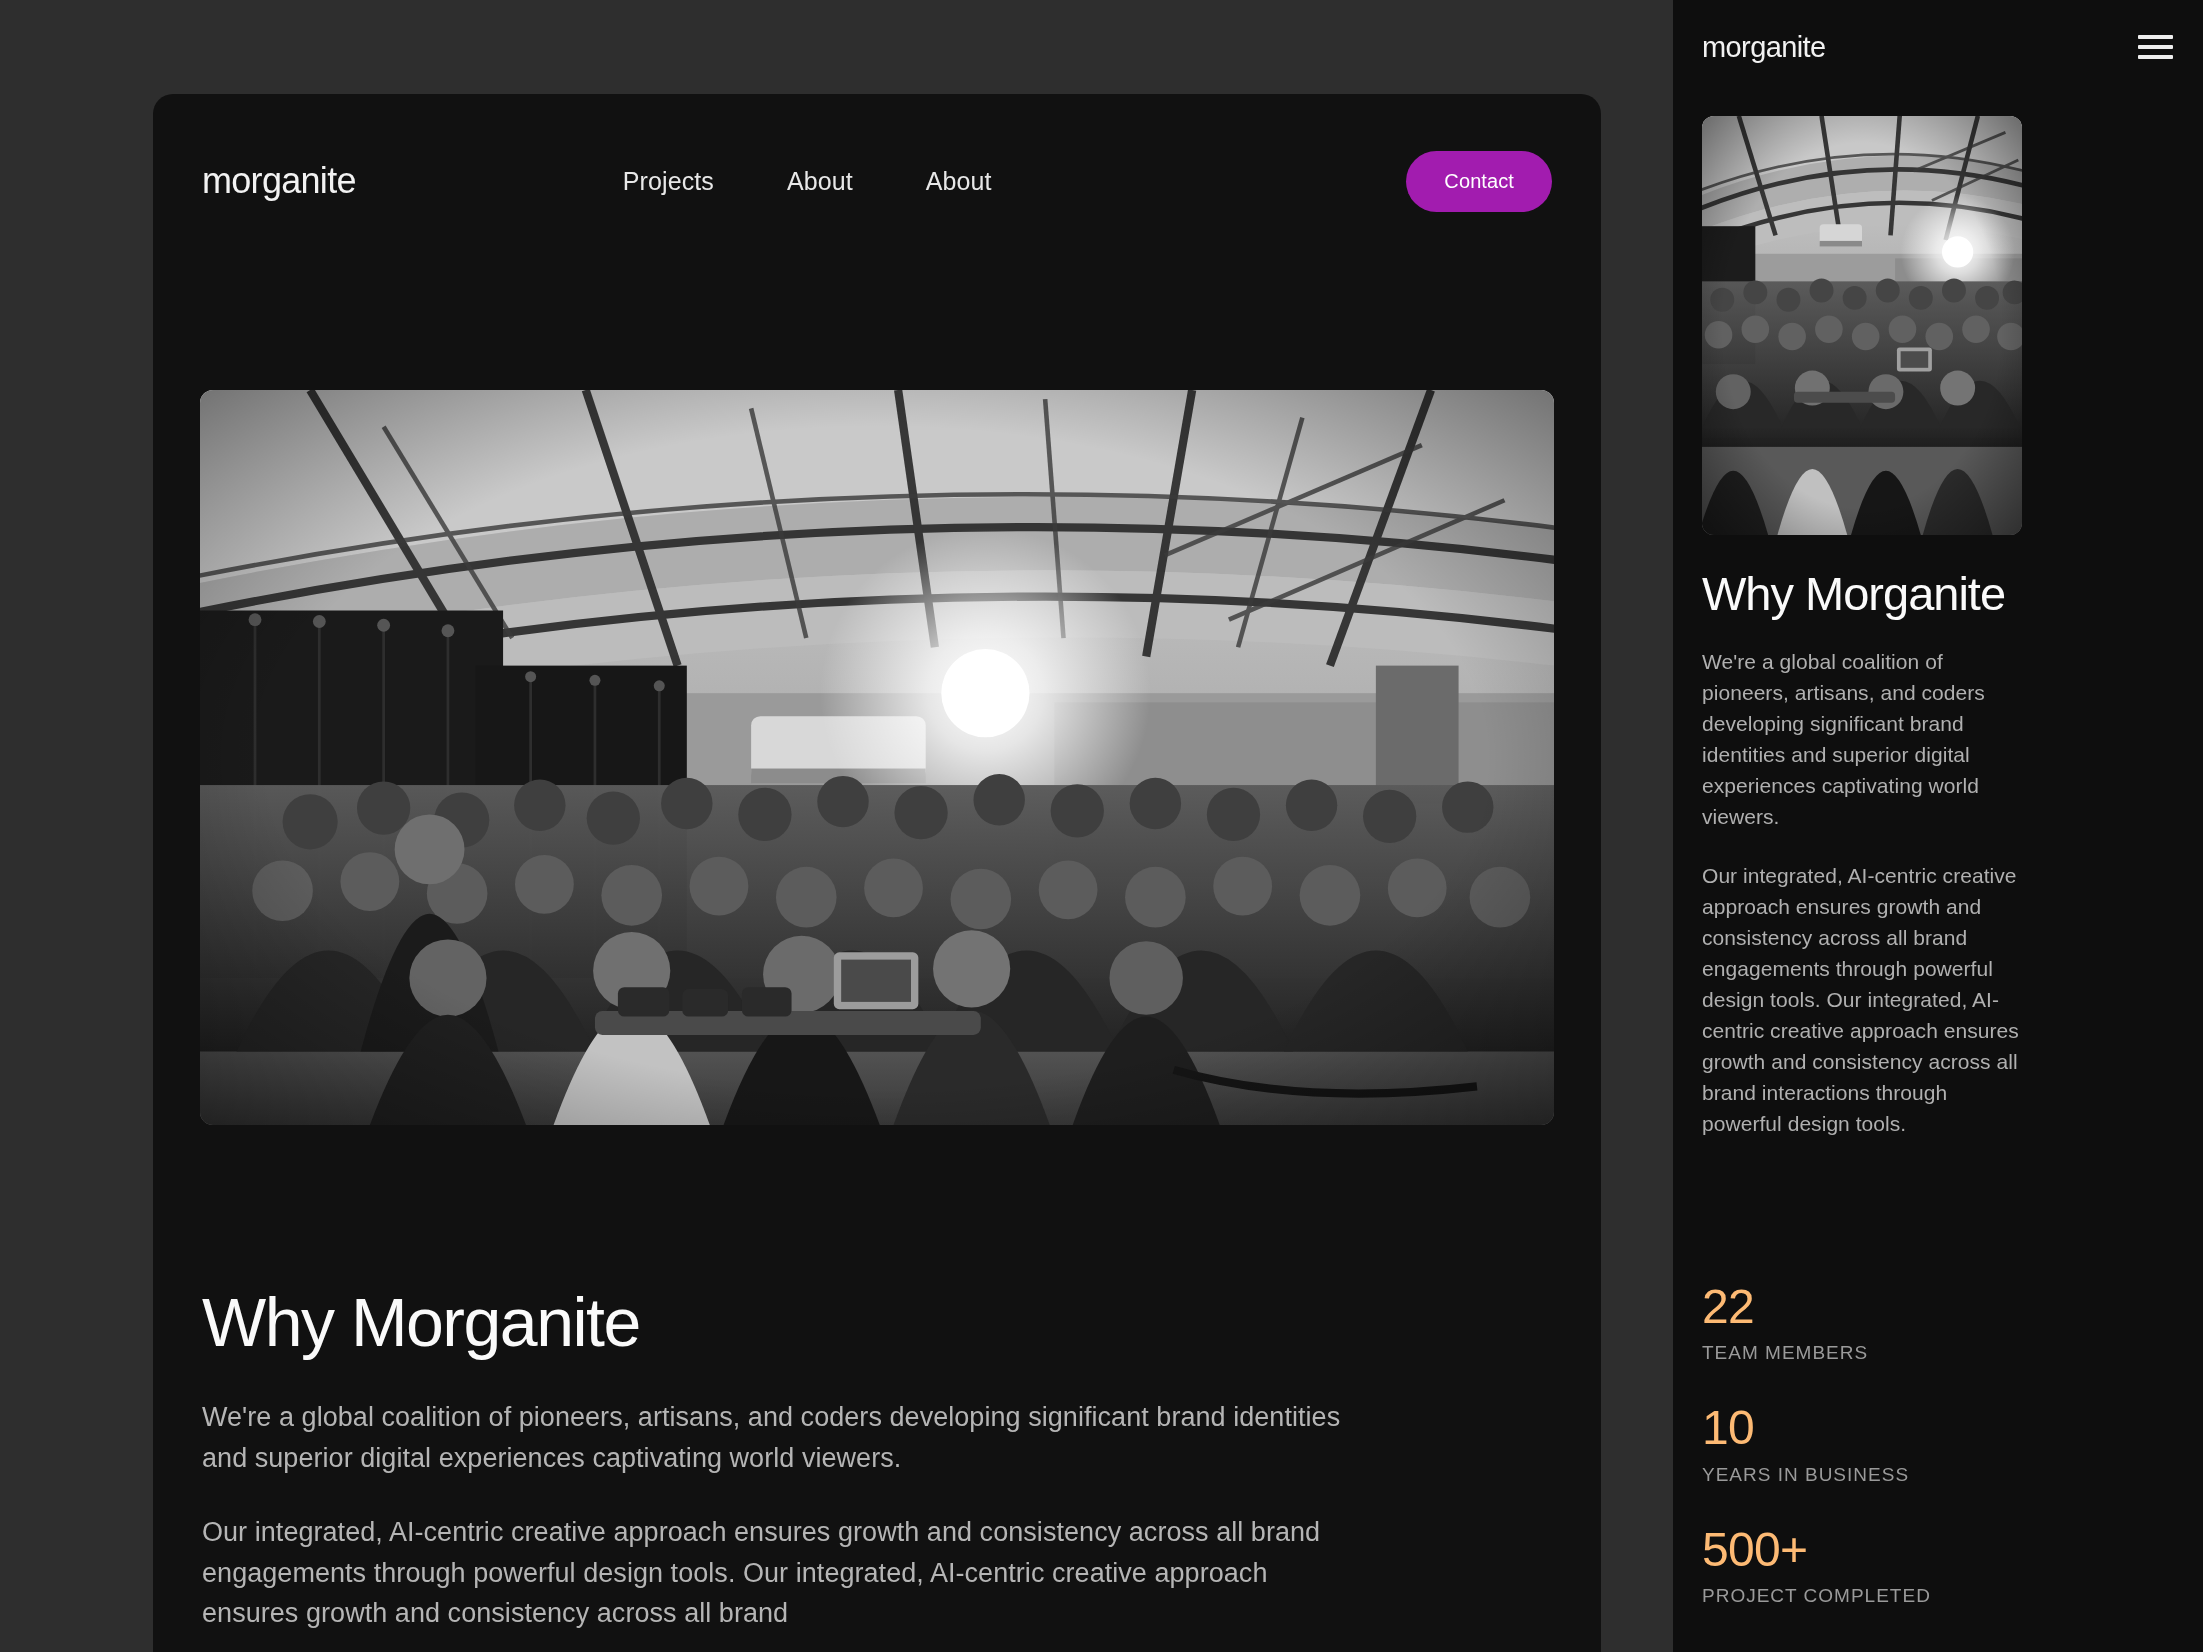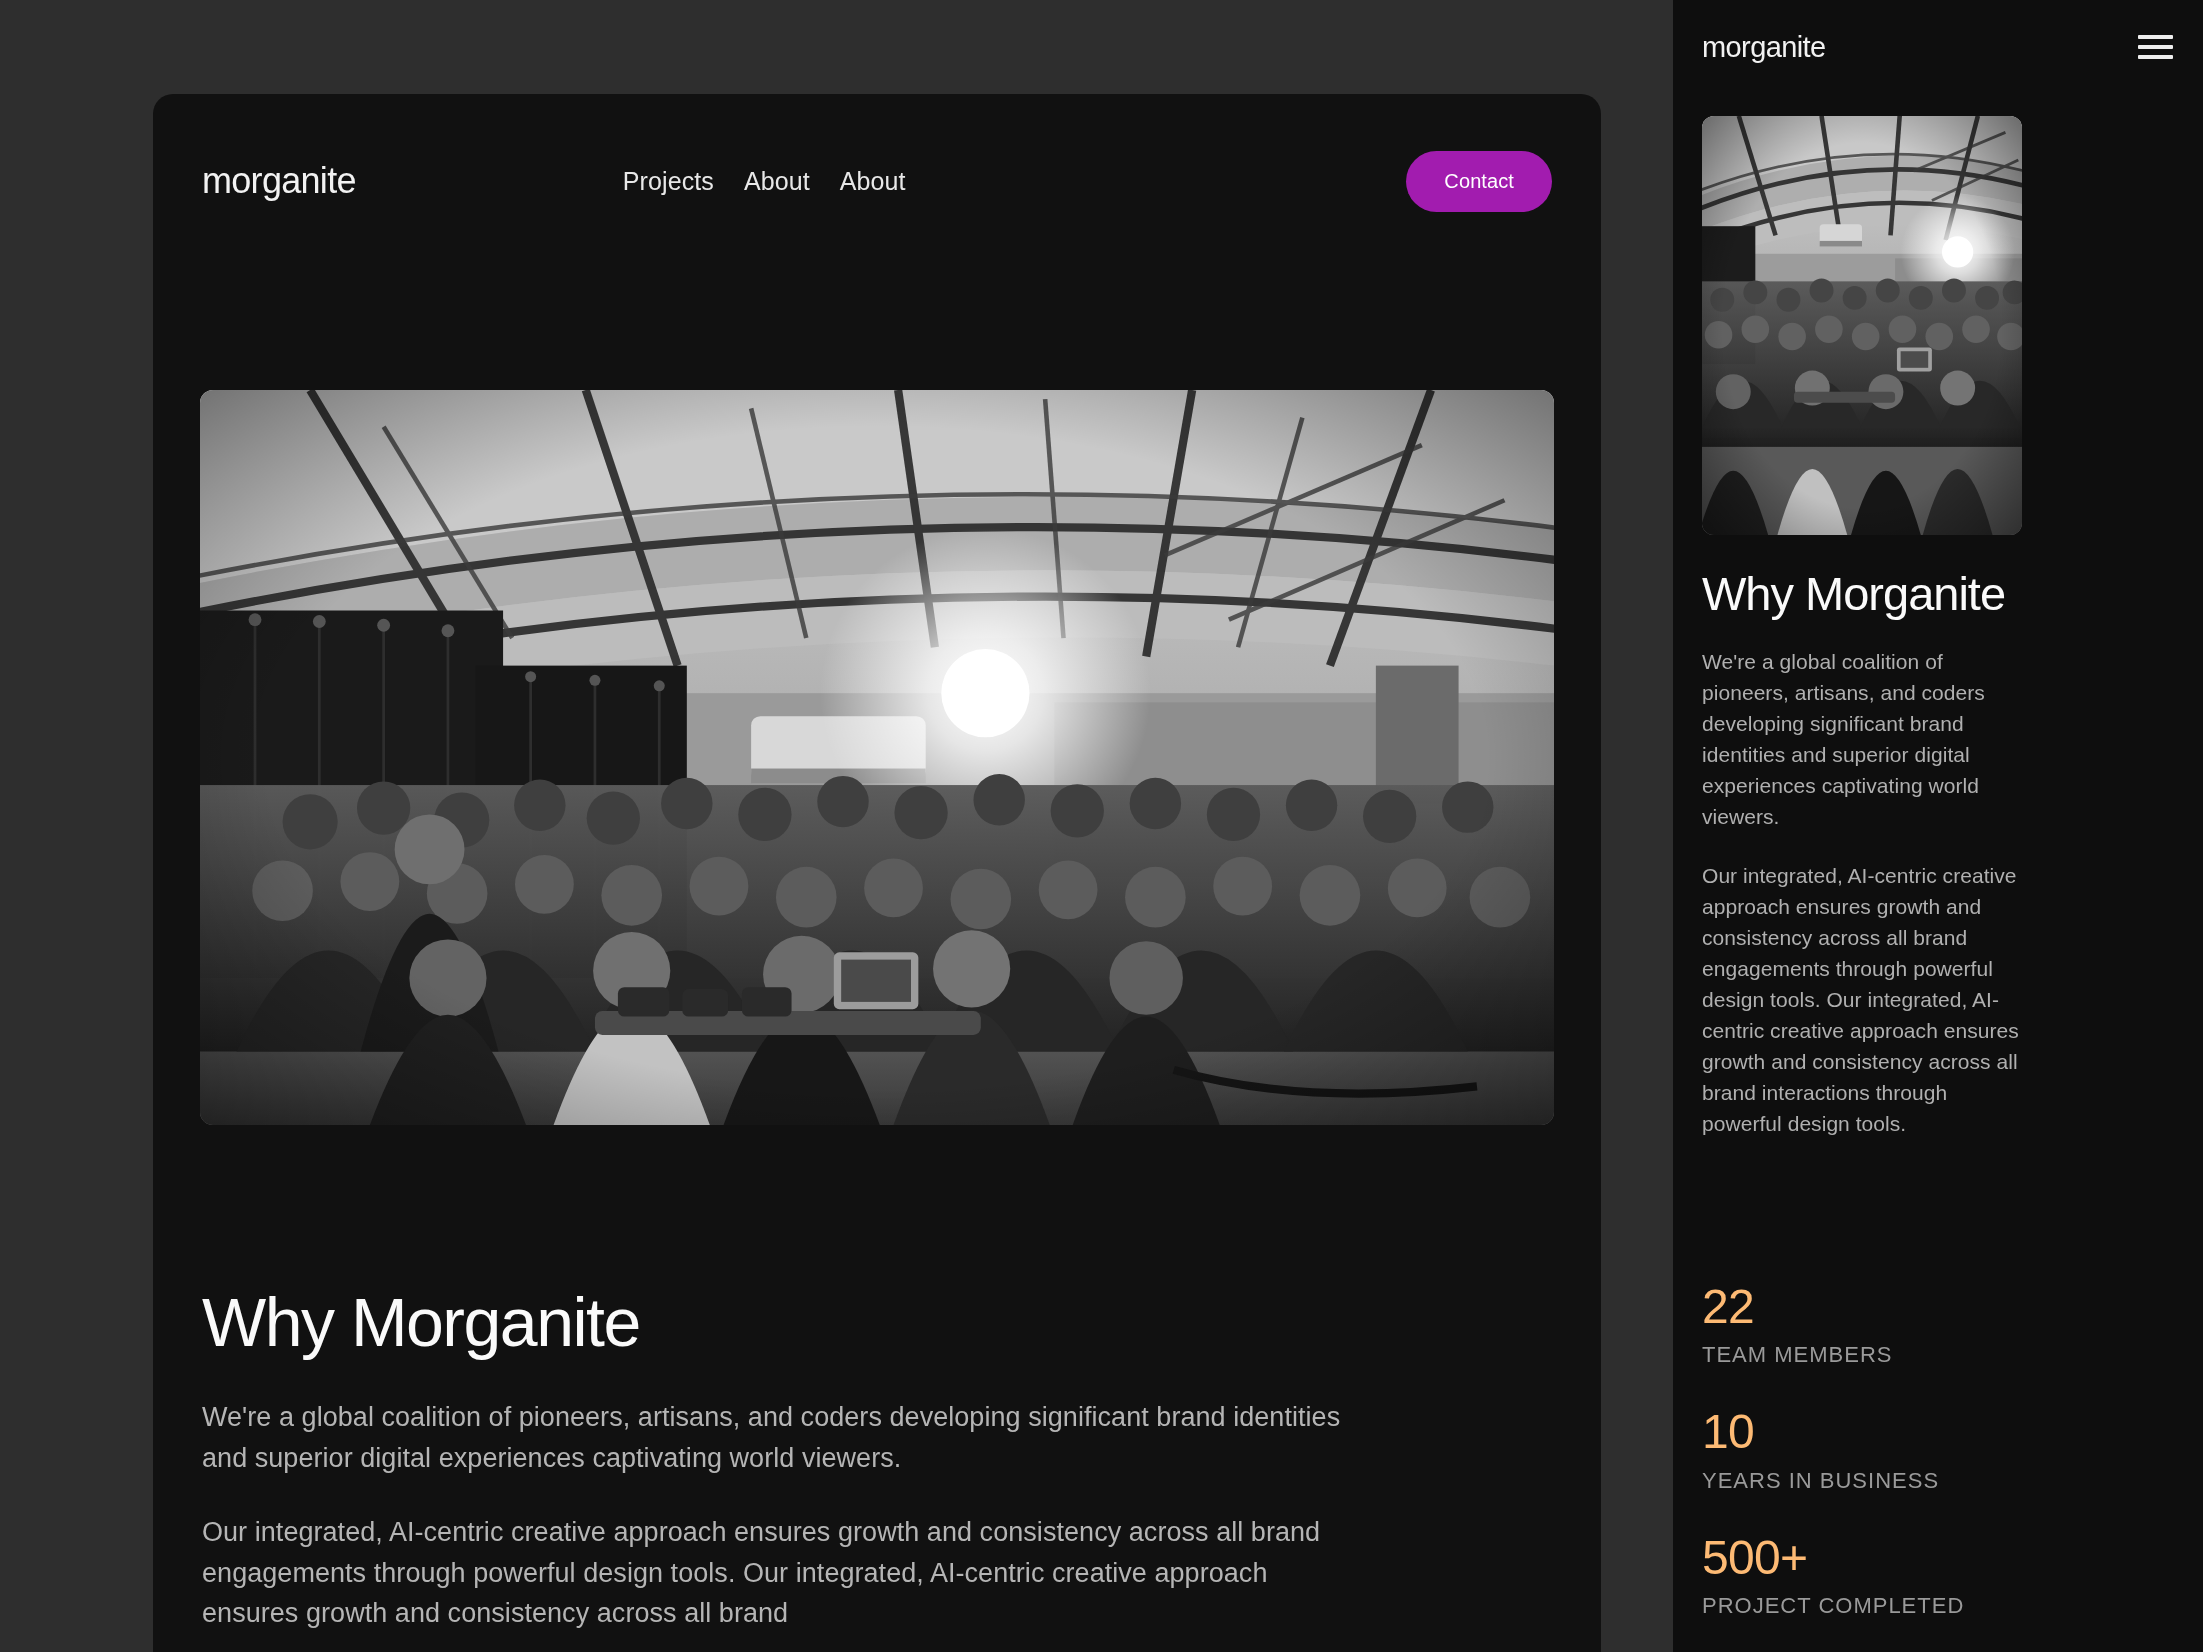--- a/index.html
+++ b/index.html
@@ -52,21 +52,21 @@
     font-weight: 400;
     letter-spacing: -0.7px;
     line-height: 1;
     white-space: nowrap;
     font-stretch: condensed;
   }
 
   .nav-links {
     display: flex;
     align-items: center;
-    gap: 30px;
+    gap: 73px;
     margin-left: 267px;
   }
 
   .nav-link {
     color: #e8e8e8;
     font-size: 25px;
     font-weight: 400;
     letter-spacing: 0.1px;
     text-decoration: none;
     white-space: nowrap;
@@ -220,21 +220,21 @@
   .stat { margin-bottom: 39px; }
   .stat-value {
     color: #fdba74;
     font-size: 48px;
     font-weight: 400;
     letter-spacing: -0.7px;
     line-height: 1.05;
   }
   .stat-label {
     color: #9a9a9a;
-    font-size: 22px;
+    font-size: 19px;
     letter-spacing: 1px;
     margin-top: 10px;
     text-transform: uppercase;
   }
 
   
   .photo-svg { display: block; width: 100%; height: 100%; }
 </style>
 </head>
 <body>

